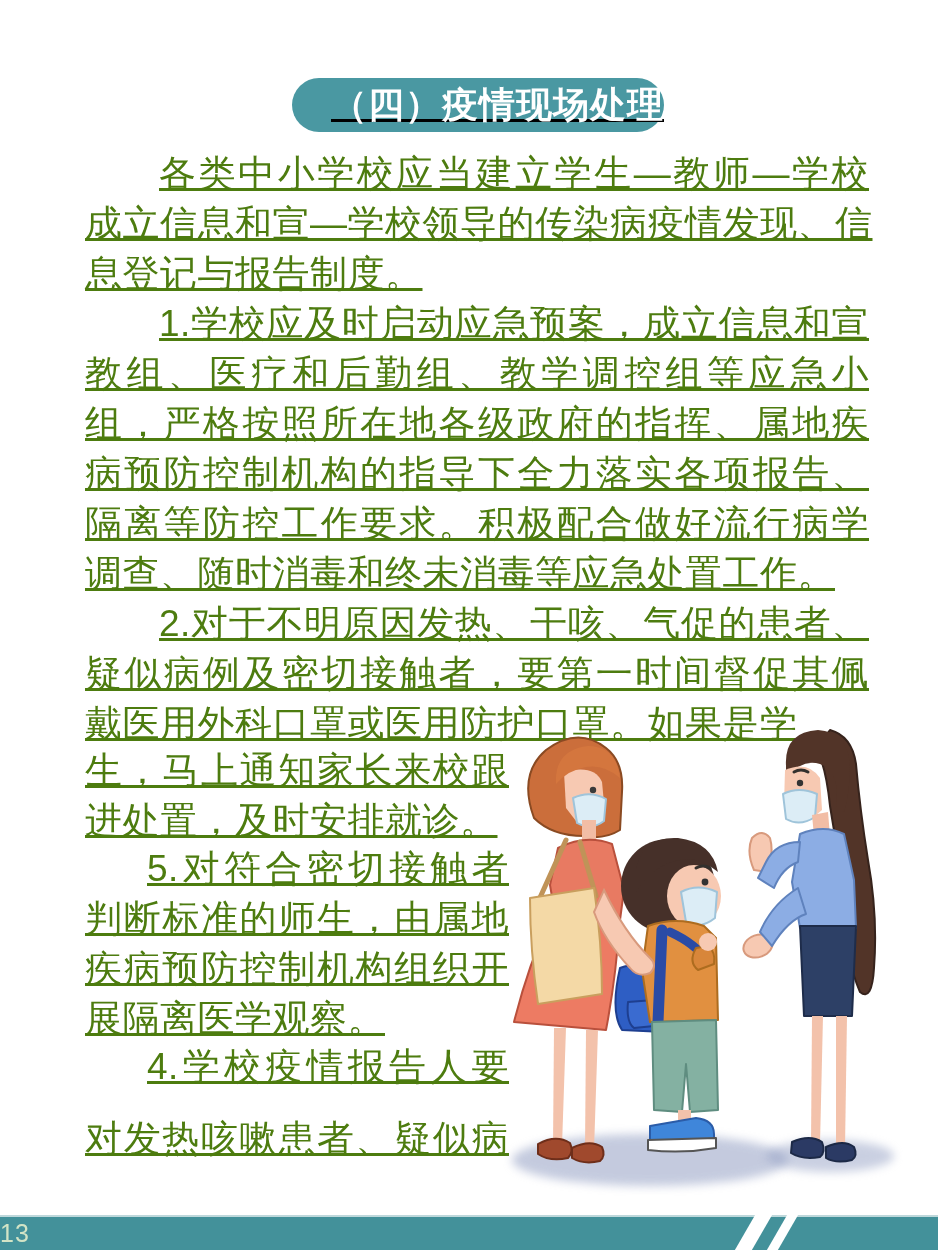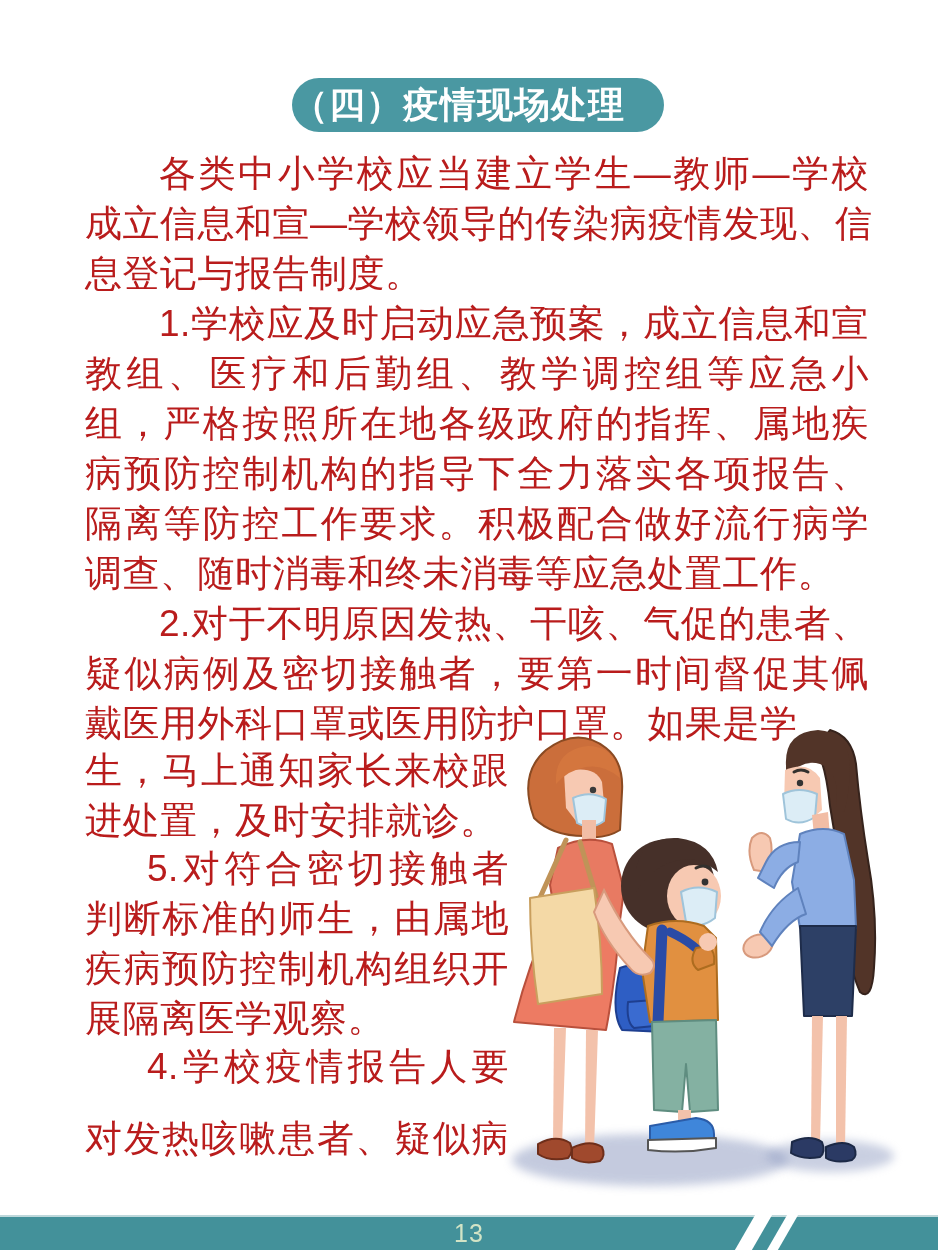--- a/index.html
+++ b/index.html
@@ -3,46 +3,47 @@
 <meta charset="utf-8">
 <style>
   html,body{margin:0;padding:0;}
   body{background:#ffffff;font-family:"Liberation Sans","DejaVu Sans",sans-serif;}
   .page{position:relative;width:938px;height:1250px;background:#ffffff;overflow:hidden;margin:0 auto;}
 
   
   .badge{
     position:absolute;left:292px;top:78px;width:372px;height:54px;
     background:#4a98a2;border-radius:28px;
-    display:flex;align-items:center;justify-content:flex-start;
+    display:flex;align-items:center;justify-content:flex-end;text-decoration:underline;
   }
   .badge span{
     color:#ffffff;font-size:36px;font-weight:bold;letter-spacing:1px;white-space:nowrap;
   }
 
   
   .ln{
     position:absolute;left:85px;box-sizing:border-box;
-    font-size:37px;line-height:46px;color:#b91c1c;
+    font-size:37px;line-height:46px;color:#4d7c0f;
     text-align:justify;text-align-last:justify;white-space:nowrap;
     letter-spacing:0.5px;
+    text-decoration:underline;
   }
   .w-full{width:784px;}
   .w-narrow{width:424px;}
   .end{text-align-last:left;}
   .ind2{padding-left:74px;}
   .ind1{padding-left:62px;}
 
   
   .footer{
     position:absolute;left:0;right:0;bottom:0;height:33px;
     background:#43919a;border-top:2px solid #bed8db;
   }
   .pagenum{
-    position:absolute;left:0;right:0;top:2px;text-align:center;
+    position:absolute;left:0;right:0;top:2px;text-align:left;
     font-size:25px;color:#d3e4c6;letter-spacing:1px;
   }
   .stripe{position:absolute;top:-2px;bottom:0;background:#ffffff;transform:skewX(-30deg);}
   .stripe.s1{left:745px;width:17px;}
   .stripe.s2{left:777px;width:11px;}
 
   .illus{position:absolute;left:500px;top:720px;width:438px;height:480px;}
 </style>
 </head>
 <body>

